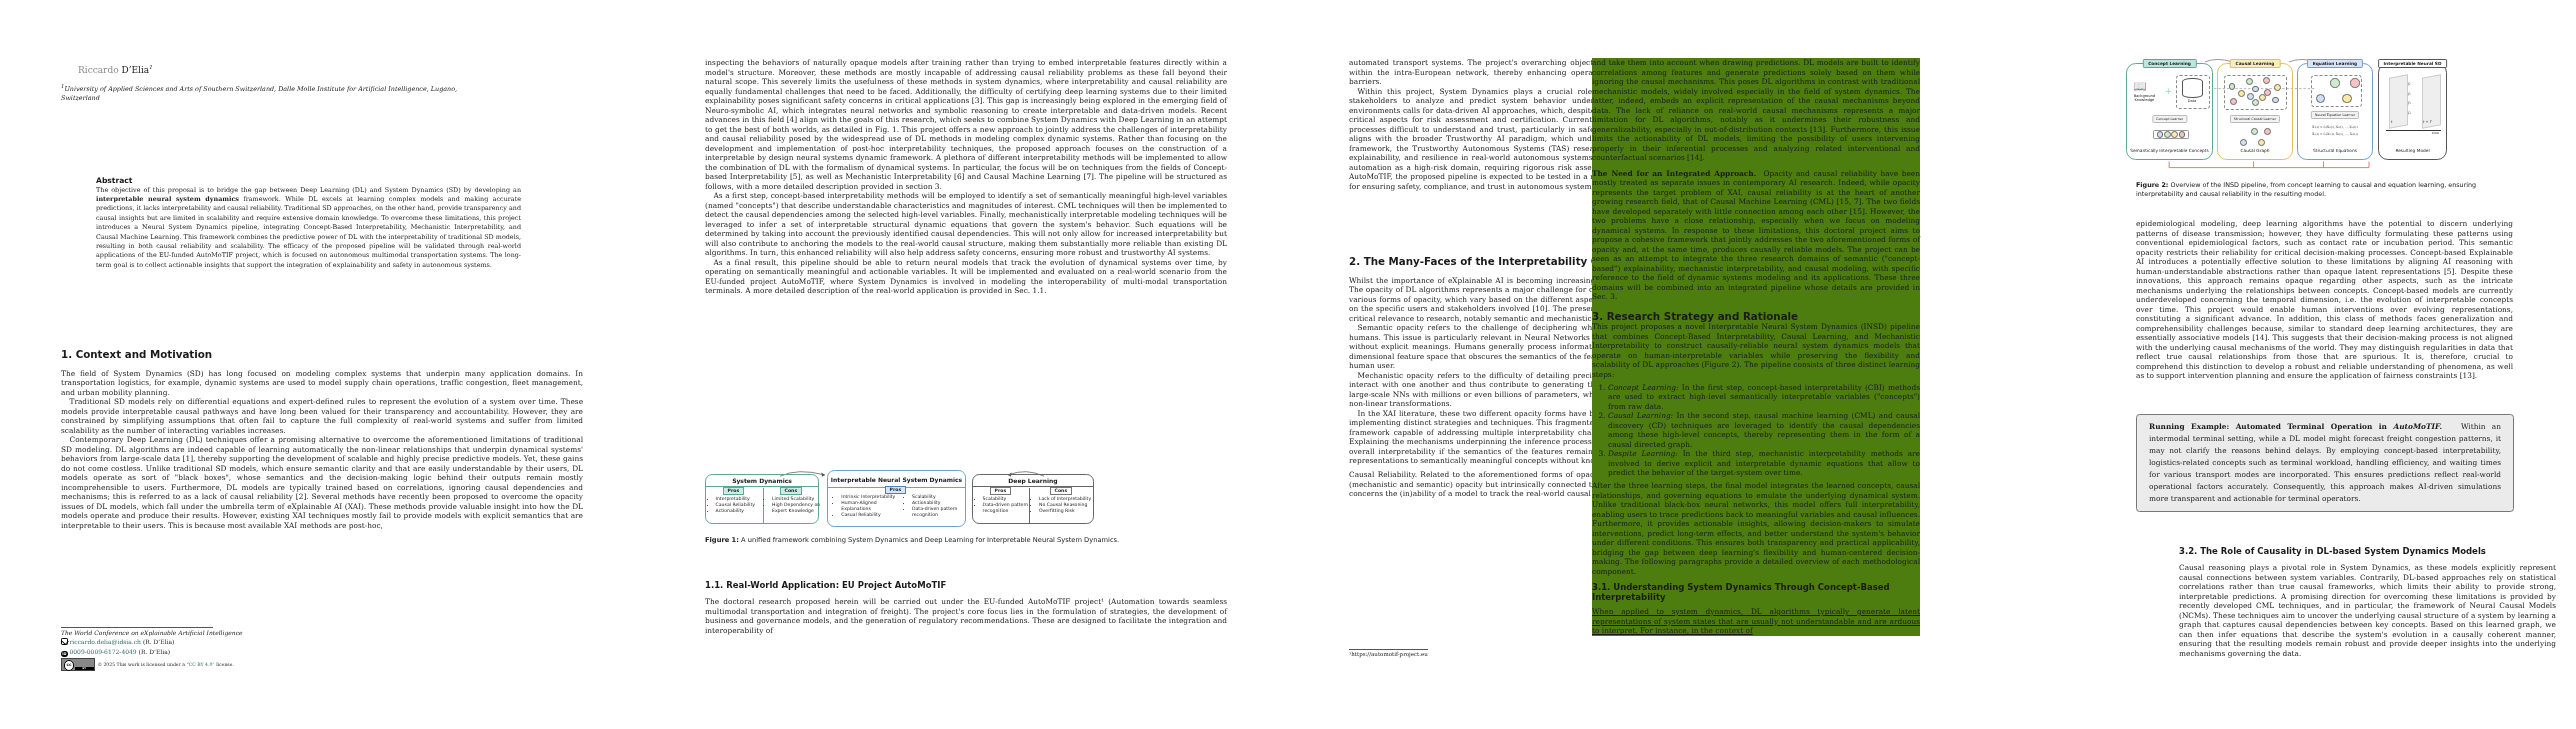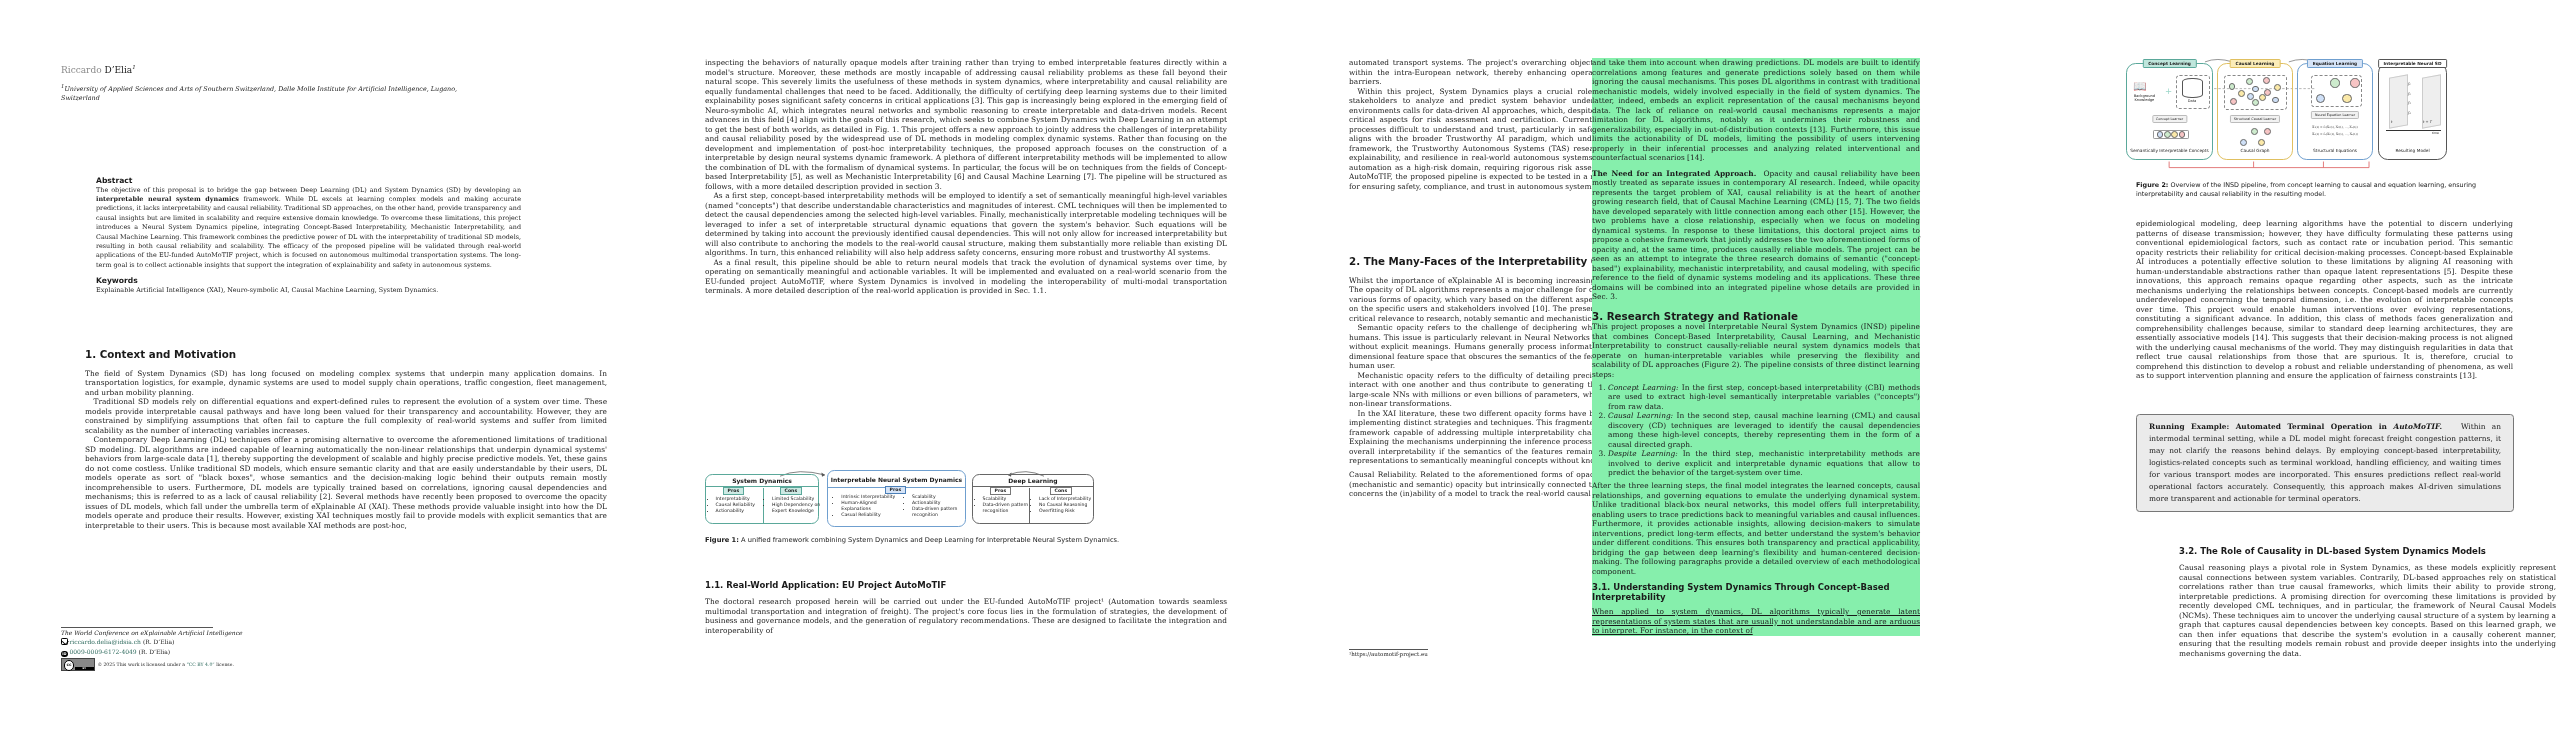--- a/index.html
+++ b/index.html
@@ -6,21 +6,21 @@
   body { width:2576px; height:729px; overflow:hidden; position:relative;
          font-family:"DejaVu Serif", serif; color:#1a1a1a; }
   .page { position:absolute; top:0; width:644px; height:729px; background:#fff; overflow:hidden; }
   .p1 { left:0; } .p2 { left:644px; } .p3 { left:1288px; } .p4 { left:1932px; }
   .col { position:absolute; left:61px; width:522px; }
   .txt { font-size:7.4px; line-height:9.5px; text-align:justify; }
   .txt p { margin:0; text-indent:8.5px; }
   .txt p.ni { text-indent:0; }
   h1.title { font-family:"Liberation Sans", sans-serif; font-size:16.4px; line-height:19px; margin:0; font-weight:bold; letter-spacing:-0.3px; }
   .author { font-size:9px; margin-top:6px; }
-  .author .first { color:#8a8a8a; }
+  .author .first { color:#8a8a8a;margin-left:17px; }
   .affil { font-style:italic; font-size:6.4px; line-height:8.5px; margin-top:7.3px; }
   .abstract { position:absolute; left:96px; width:425px; top:176px; }
   .abstract h3, .keywords h3 { font-family:"DejaVu Sans", sans-serif; font-size:7.6px; margin:0 0 0.6px 0; font-weight:bold; }
   .abstract .body { font-size:6.4px; line-height:9.4px; text-align:justify; }
   .keywords { margin-top:6px; }
   .keywords .body { font-size:6.4px; line-height:9.4px; }
   h2.sec { font-family:"DejaVu Sans", sans-serif; font-size:10.3px; font-weight:bold; margin:0; }
   h3.sub { font-family:"DejaVu Sans", sans-serif; font-size:8.5px; font-weight:bold; margin:0; }
   .sidebar-stamp { position:absolute; left:8.5px; top:346px; width:24px; height:340px; }
   .sidebar-stamp span { position:absolute; left:50%; top:50%; transform:translate(-50%,-50%) rotate(-90deg);
@@ -69,27 +69,23 @@
     <div class="author">
       <span class="first">Riccardo</span>
       <span>D’Elia</span><sup style="font-size:5.5px;font-style:italic">1</sup>
     </div>
     <div class="affil"><sup>1</sup><span>University of Applied Sciences and Arts of Southern Switzerland, Dalle Molle Institute for Artificial Intelligence, Lugano, Switzerland</span></div>
   </div>
 
   <div class="abstract">
     <h3>Abstract</h3>
     <div class="body"><span>The objective of this proposal is to bridge the gap between Deep Learning (DL) and System Dynamics (SD) by developing an </span><b>interpretable neural system dynamics</b><span> framework. While DL excels at learning complex models and making accurate predictions, it lacks interpretability and causal reliability. Traditional SD approaches, on the other hand, provide transparency and causal insights but are limited in scalability and require extensive domain knowledge. To overcome these limitations, this project introduces a Neural System Dynamics pipeline, integrating Concept-Based Interpretability, Mechanistic Interpretability, and Causal Machine Learning. This framework combines the predictive power of DL with the interpretability of traditional SD models, resulting in both causal reliability and scalability. The efficacy of the proposed pipeline will be validated through real-world applications of the EU-funded AutoMoTIF project, which is focused on autonomous multimodal transportation systems. The long-term goal is to collect actionable insights that support the integration of explainability and safety in autonomous systems.</span></div>
-    <div class="keywords">
-      <h3>Keywords</h3>
-      <div class="body">Explainable Artificial Intelligence (XAI), Neuro-symbolic AI, Causal Machine Learning, System Dynamics.</div>
-    </div>
-  </div>
-
-  <div class="col" style="top:348px;margin-left:24px;">
+  </div>
+
+  <div class="col" style="top:348px;">
     <h2 class="sec">1.  Context and Motivation</h2>
     <div class="txt" style="margin-top:8.5px;">
       <p class="ni">The field of System Dynamics (SD) has long focused on modeling complex systems that underpin many application domains. In transportation logistics, for example, dynamic systems are used to model supply chain operations, traffic congestion, fleet management, and urban mobility planning.</p>
       <p>Traditional SD models rely on differential equations and expert-defined rules to represent the evolution of a system over time. These models provide interpretable causal pathways and have long been valued for their transparency and accountability. However, they are constrained by simplifying assumptions that often fail to capture the full complexity of real-world systems and suffer from limited scalability as the number of interacting variables increases.</p>
       <p>Contemporary Deep Learning (DL) techniques offer a promising alternative to overcome the aforementioned limitations of traditional SD modeling. DL algorithms are indeed capable of learning automatically the non-linear relationships that underpin dynamical systems' behaviors from large-scale data [1], thereby supporting the development of scalable and highly precise predictive models. Yet, these gains do not come costless. Unlike traditional SD models, which ensure semantic clarity and that are easily understandable by their users, DL models operate as sort of "black boxes", whose semantics and the decision-making logic behind their outputs remain mostly incomprehensible to users. Furthermore, DL models are typically trained based on correlations, ignoring causal dependencies and mechanisms; this is referred to as a lack of causal reliability [2]. Several methods have recently been proposed to overcome the opacity issues of DL models, which fall under the umbrella term of eXplainable AI (XAI). These methods provide valuable insight into how the DL models operate and produce their results. However, existing XAI techniques mostly fail to provide models with explicit semantics that are interpretable to their users. This is because most available XAI methods are post-hoc,</p>
     </div>
   </div>
 
   <div class="col" style="top:623px;">
     <div class="footline"></div>
@@ -303,21 +299,21 @@
   </div>
 
   <div style="position:absolute;left:204px;top:546px;width:377px;margin-left:43px;">
     <h3 class="sub">3.2.  The Role of Causality in DL-based System Dynamics Models</h3>
     <div class="txt" style="margin-top:7.3px;">
       <p class="ni">Causal reasoning plays a pivotal role in System Dynamics, as these models explicitly represent causal connections between system variables. Contrarily, DL-based approaches rely on statistical correlations rather than true causal frameworks, which limits their ability to provide strong, interpretable predictions. A promising direction for overcoming these limitations is provided by recently developed CML techniques, and in particular, the framework of Neural Causal Models (NCMs). These techniques aim to uncover the underlying causal structure of a system by learning a graph that captures causal dependencies between key concepts. Based on this learned graph, we can then infer equations that describe the system's evolution in a causally coherent manner, ensuring that the resulting models remain robust and provide deeper insights into the underlying mechanisms governing the data.</p>
     </div>
   </div>
 </div>
 
-<div style="position:absolute;left:1592px;top:58px;width:328px;background:#86efac;">
+<div style="position:absolute;left:1592px;top:58px;width:328px;background:#4d7c0f;">
   <div class="txt">
     <p class="ni">and take them into account when drawing predictions. DL models are built to identify correlations among features and generate predictions solely based on them while ignoring the causal mechanisms. This poses DL algorithms in contrast with traditional mechanistic models, widely involved especially in the field of system dynamics. The latter, indeed, embeds an explicit representation of the causal mechanisms beyond data. The lack of reliance on real-world causal mechanisms represents a major limitation for DL algorithms, notably as it undermines their robustness and generalizability, especially in out-of-distribution contexts [13]. Furthermore, this issue limits the actionability of DL models, limiting the possibility of users intervening properly in their inferential processes and analyzing related interventional and counterfactual scenarios [14].</p>
     <p class="ni" style="margin-top:6px;"><b>The Need for an Integrated Approach.</b>&nbsp;&nbsp;<span>Opacity and causal reliability have been mostly treated as separate issues in contemporary AI research. Indeed, while opacity represents the target problem of XAI, causal reliability is at the heart of another growing research field, that of Causal Machine Learning (CML) [15, 7]. The two fields have developed separately with little connection among each other [15]. However, the two problems have a close relationship, especially when we focus on modeling dynamical systems. In response to these limitations, this doctoral project aims to propose a cohesive framework that jointly addresses the two aforementioned forms of opacity and, at the same time, produces causally reliable models. The project can be seen as an attempt to integrate the three research domains of semantic ("concept-based") explainability, mechanistic interpretability, and causal modeling, with specific reference to the field of dynamic systems modeling and its applications. These three domains will be combined into an integrated pipeline whose details are provided in Sec. 3.</span></p>
   </div>
   <h2 class="sec" style="margin-top:8.5px;">3.  Research Strategy and Rationale</h2>
   <div class="txt" style="margin-top:0;">
     <p class="ni">This project proposes a novel Interpretable Neural System Dynamics (INSD) pipeline that combines Concept-Based Interpretability, Causal Learning, and Mechanistic Interpretability to construct causally-reliable neural system dynamics models that operate on human-interpretable variables while preserving the flexibility and scalability of DL approaches (Figure 2). The pipeline consists of three distinct learning steps:</p>
     <ol style="margin:3.6px 0;padding-left:16px;">
       <li><i>Concept Learning:</i><span> In the first step, concept-based interpretability (CBI) methods are used to extract high-level semantically interpretable variables ("concepts") from raw data.</span></li>
       <li><i>Causal Learning:</i><span> In the second step, causal machine learning (CML) and causal discovery (CD) techniques are leveraged to identify the causal dependencies among these high-level concepts, thereby representing them in the form of a causal directed graph.</span></li>

